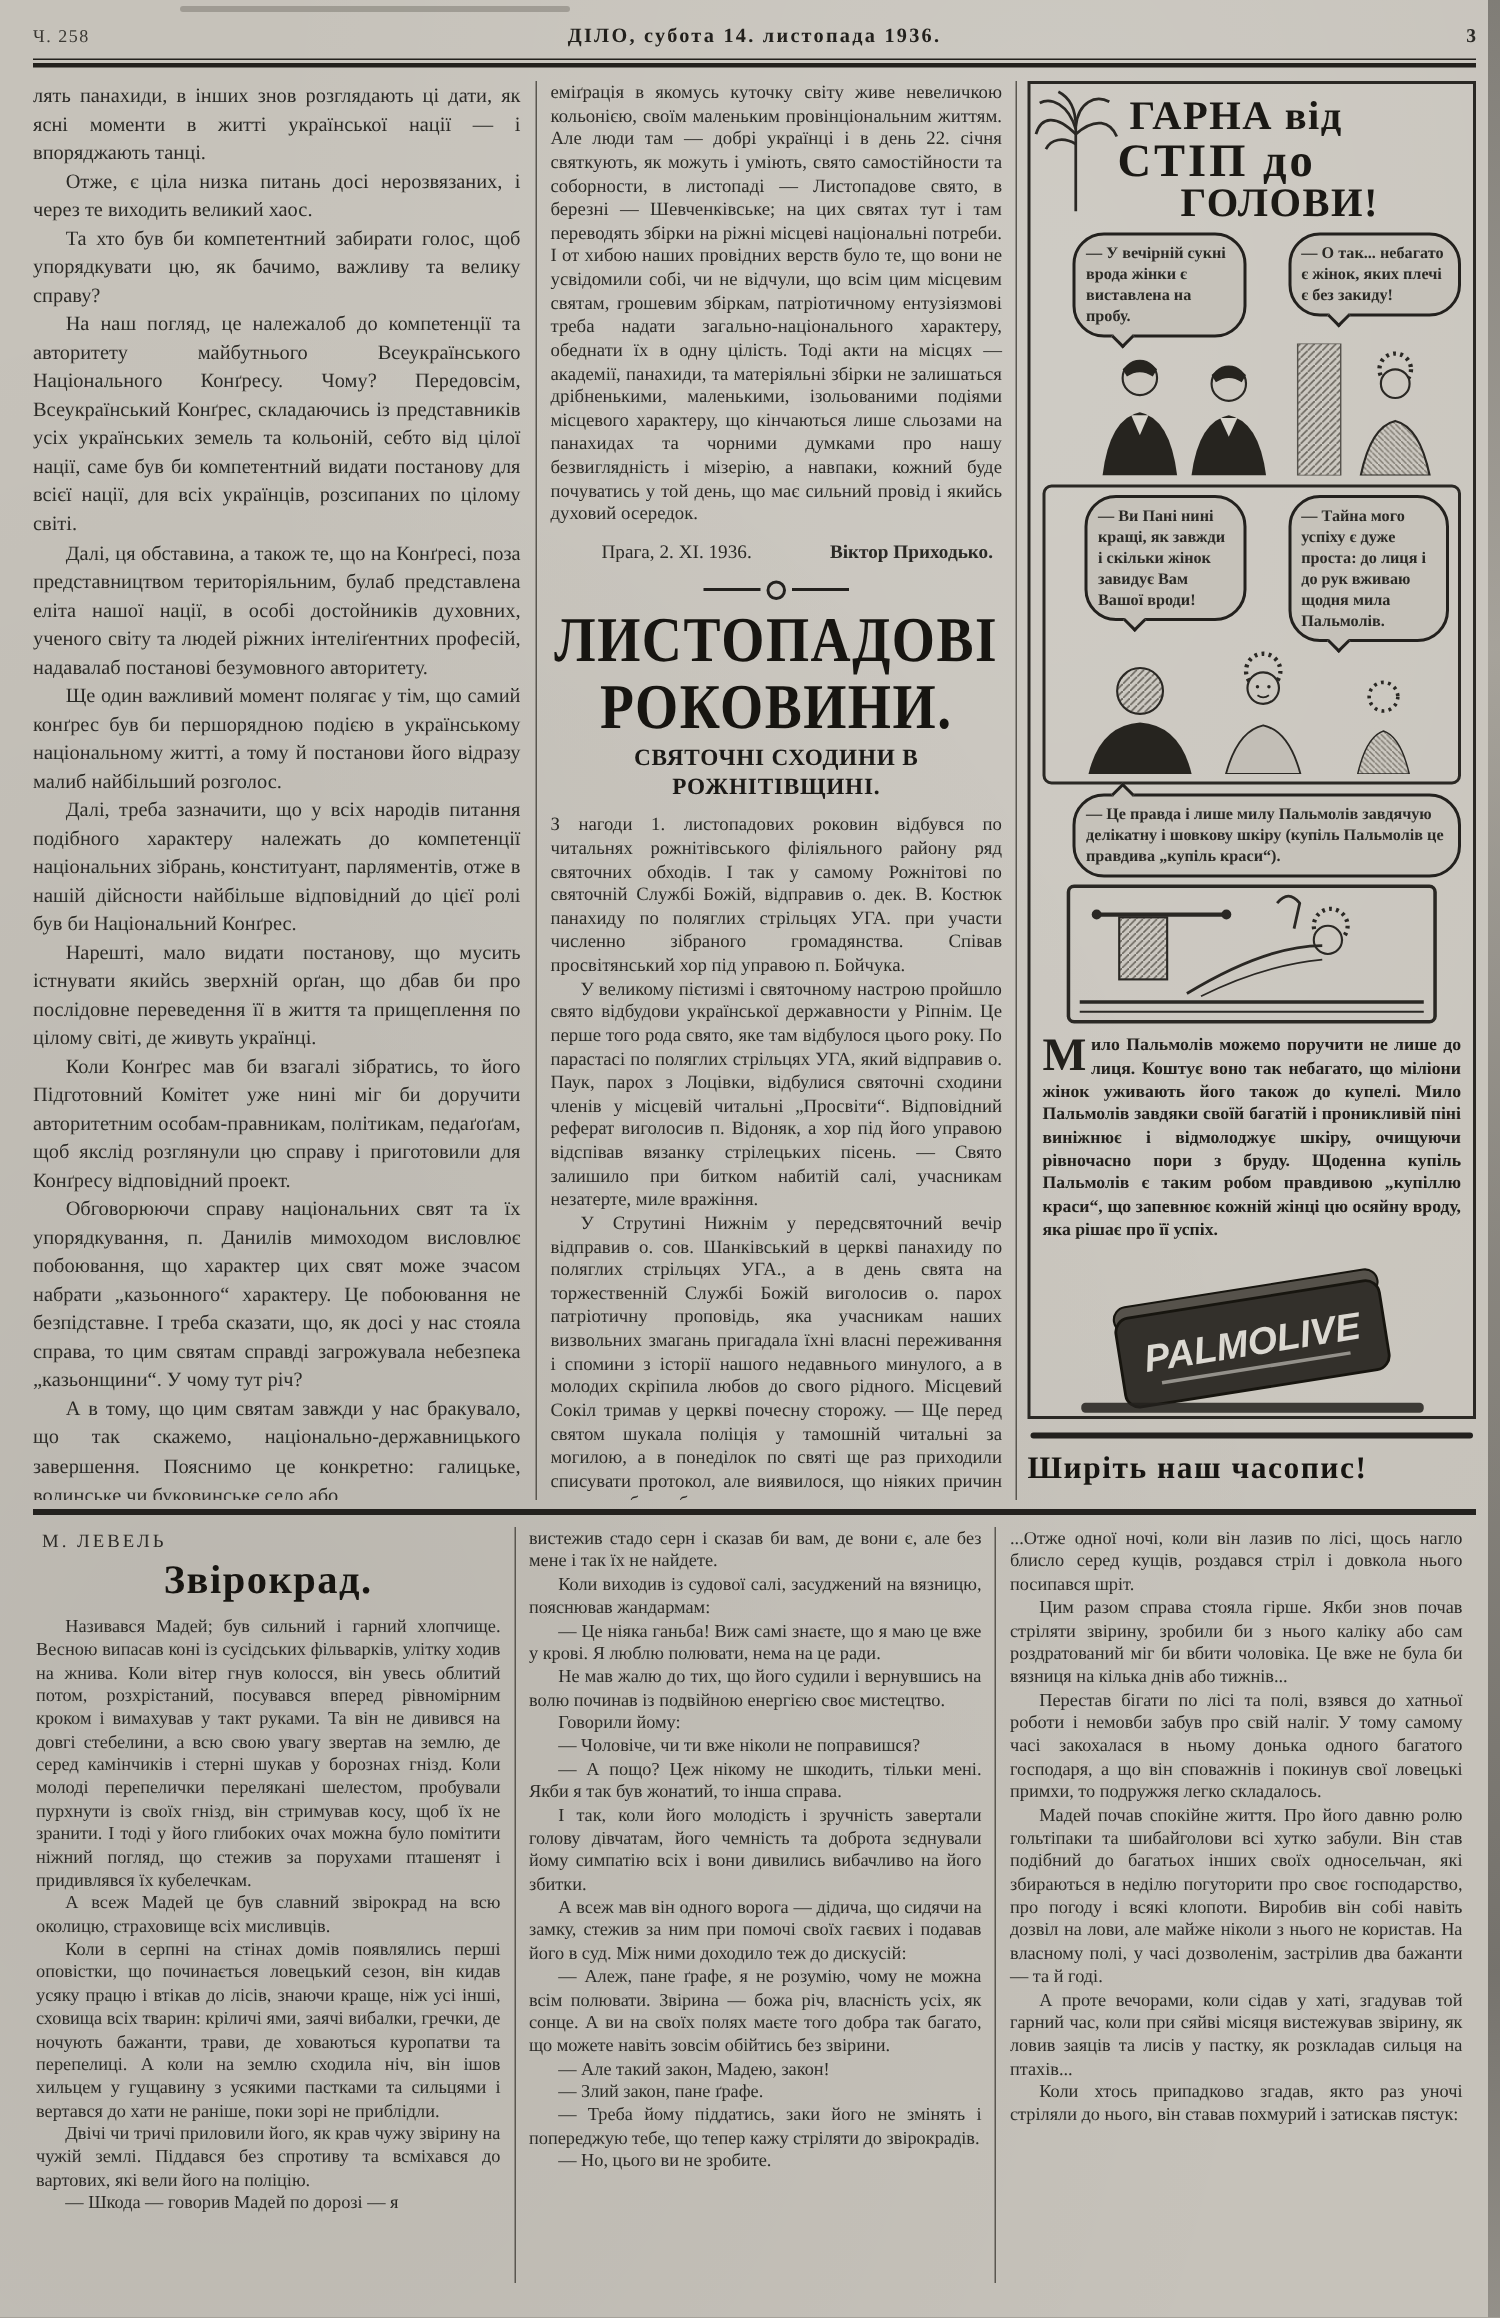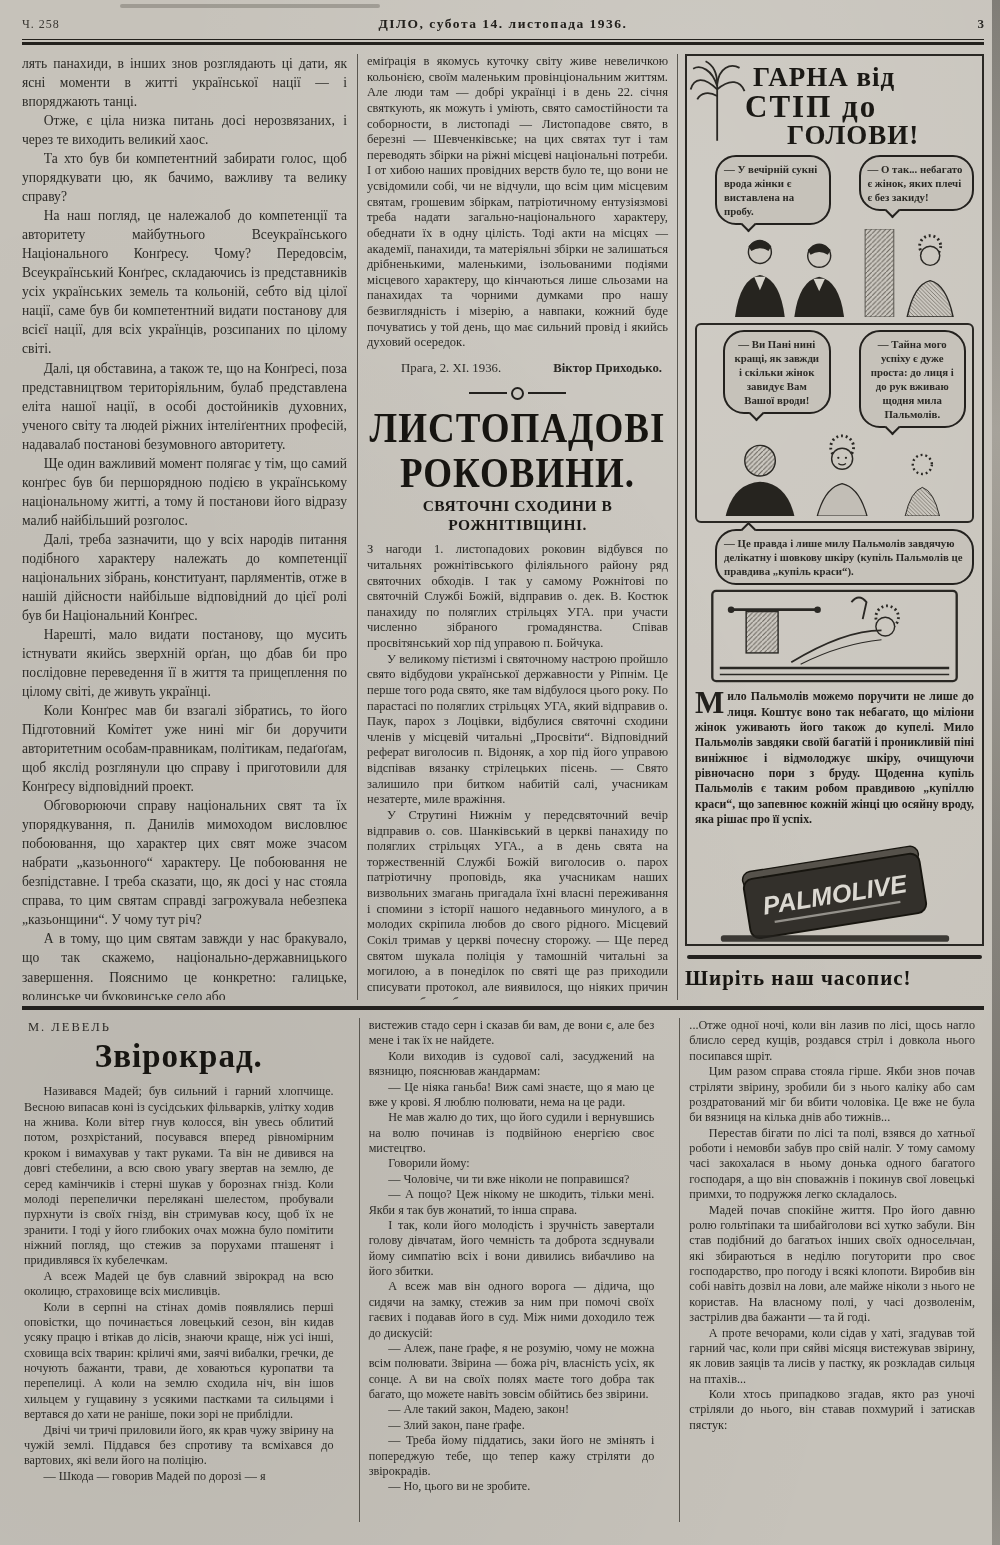--- a/index.html
+++ b/index.html
@@ -48,37 +48,37 @@
   .ad-headline .l1{font-size:27px;letter-spacing:1px;}
   .ad-headline .l2{font-size:31px;margin-left:-8px;letter-spacing:2px;}
   .ad-headline .l3{font-size:27px;margin-left:34px;letter-spacing:1px;}
   .bubble-row{display:flex;gap:8px;align-items:flex-start;}
   .bubble{position:relative;border:2px solid #23211e;border-radius:21px;background:#c6c2ba;
     font-weight:bold;font-size:10.8px;line-height:1.3;padding:5px 7px;flex:1;margin-left:20px;}
   .bubble::after{content:"";position:absolute;bottom:-7px;left:26px;width:9px;height:9px;background:#c6c2ba;
     border-right:2px solid #23211e;border-bottom:2px solid #23211e;transform:rotate(45deg);}
   .bubble.tail-top::after{bottom:auto;top:-7px;border:none;border-left:2px solid #23211e;border-top:2px solid #23211e;}
   .panel{margin-bottom:6px;}
-  .panel.framed{border:2px solid #2a2824;border-radius:6px;padding:5px 6px;text-align:center;}
+  .panel.framed{border:2px solid #2a2824;border-radius:6px;padding:5px 6px;}
   .panel svg{display:block;margin-top:4px;}
   .ad-body{margin-top:6px;font-size:11.8px;line-height:1.3;text-align:justify;font-weight:bold;color:#22201c;}
   .dropcap{float:left;font-size:31px;line-height:.8;font-weight:bold;margin:2px 3px 0 0;}
   .soap-svg{display:block;margin:8px auto 0;}
   .ad-slogan-rule{height:4px;background:#23211e;margin:9px 2px 7px;border-radius:2px;}
   .ad-slogan{font-weight:bold;font-size:21px;letter-spacing:1px;color:#171511;margin:0;}
 
   
   .section-rule{margin-top:6px;height:4px;background:#23211e;}
   .story{margin-top:8px;height:504px;overflow:hidden;}
   .story-grid{display:grid;grid-template-columns:1fr 1fr 1fr;height:100%;}
   .scol{box-sizing:border-box;padding:0 9px;font-size:12.2px;line-height:1.26;}
   .scol:first-child{padding-left:2px;}
-  .scol + .scol{border-left:1px solid #5a5750;margin-left:16px;}
+  .scol + .scol{border-left:1px solid #5a5750;}
   .byline{font-size:12.5px;letter-spacing:2px;color:#2e2c28;margin:2px 0 0 4px;}
-  .story-title{margin:0 0 7px;text-align:center;font-size:33px;font-weight:bold;color:#171511;letter-spacing:1px;}
+  .story-title{margin:0 0 7px;text-align:center;font-size:27px;font-weight:bold;color:#171511;letter-spacing:1px;}
 </style>
 </head>
 <body>
 
 <div class="page">
   <div class="scan-top-smudge"></div>
   <div class="scan-right"></div>
 
   <header class="masthead-row">
     <span class="issue">Ч. 258</span>

